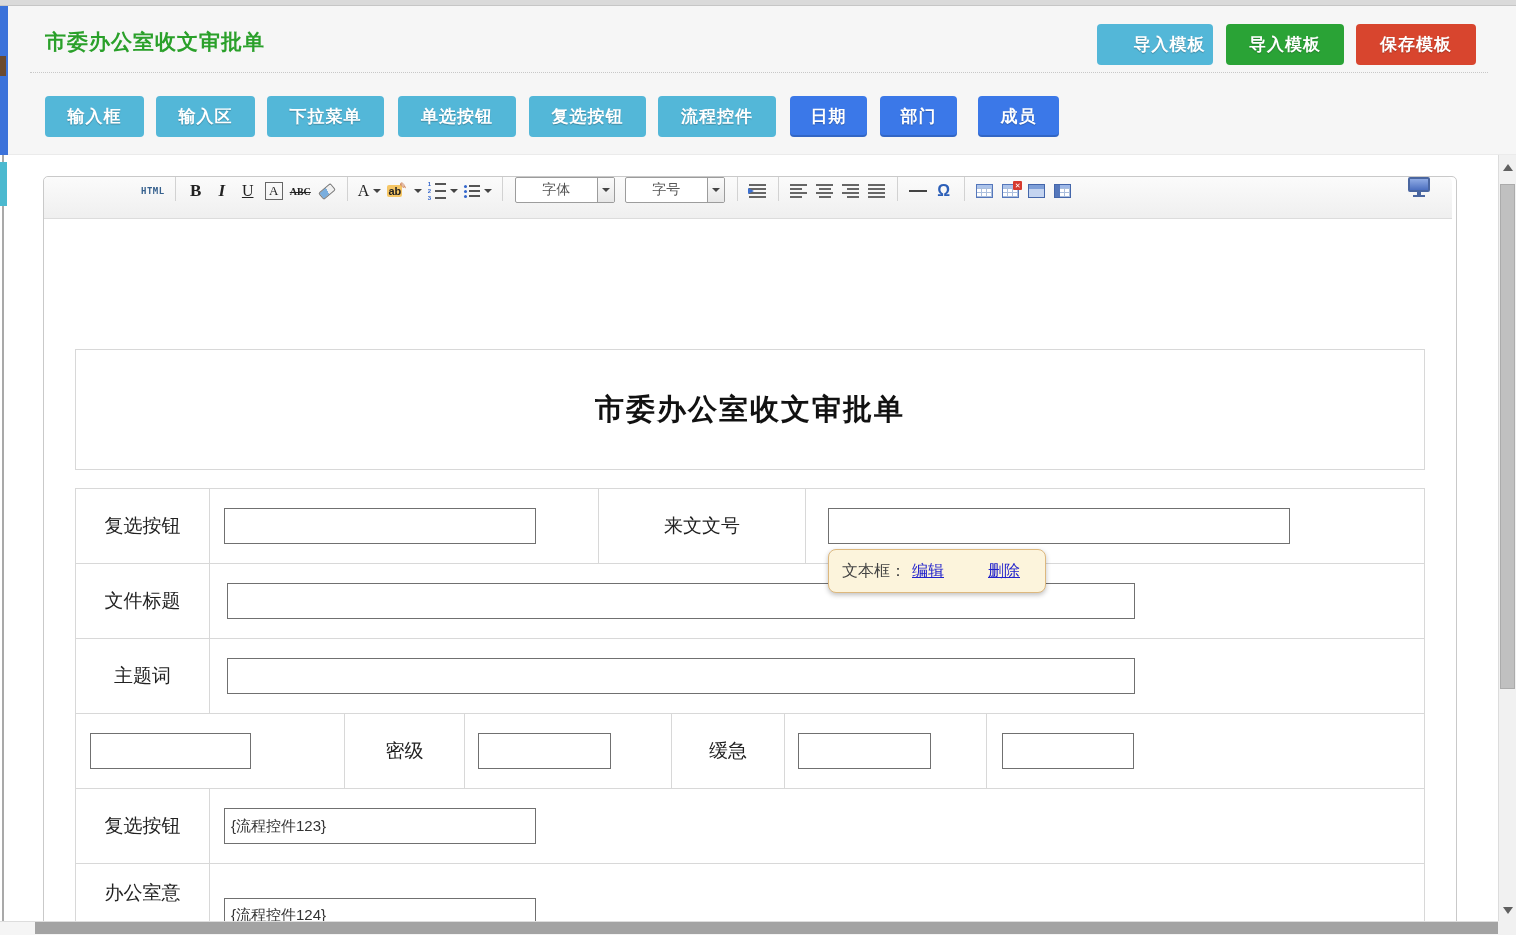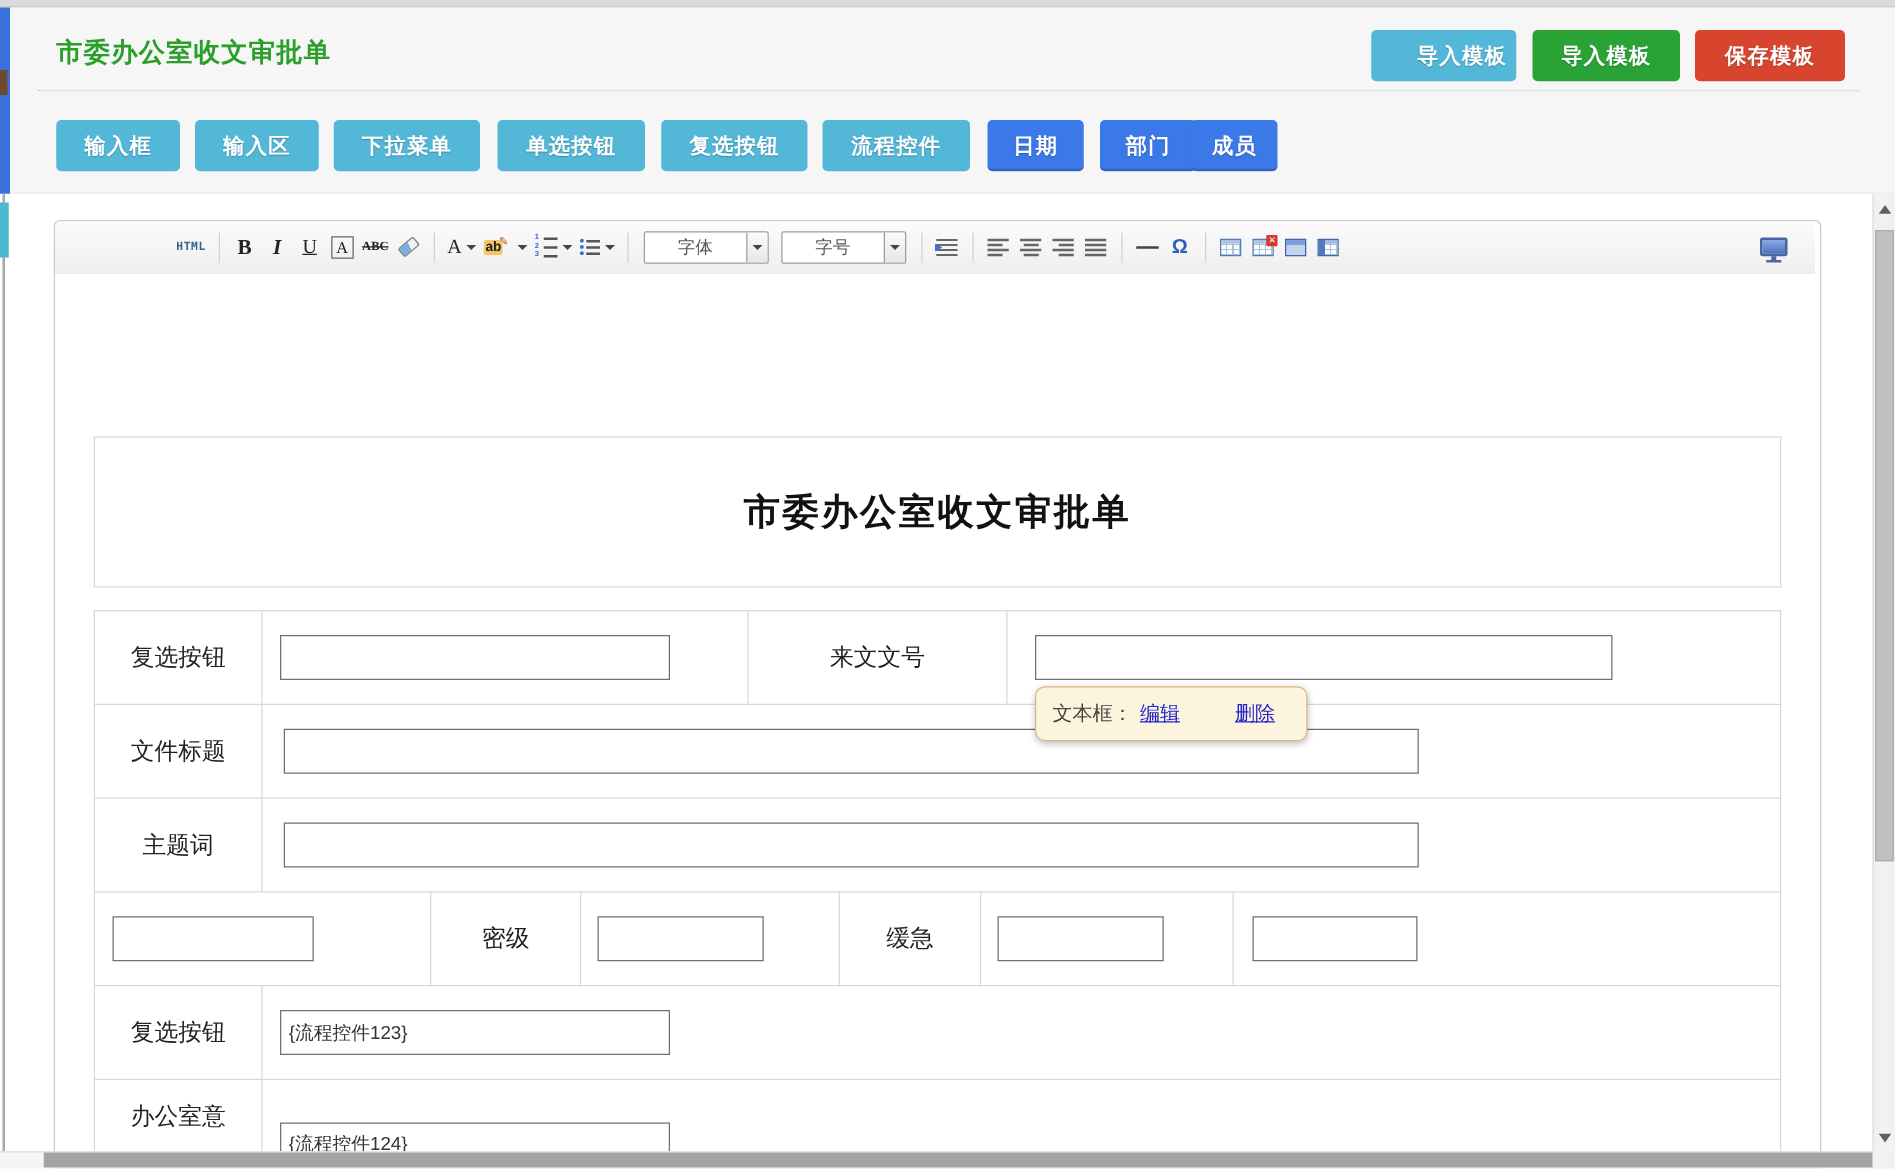--- a/index.html
+++ b/index.html
@@ -20,25 +20,25 @@
   .btn { position:absolute; height:41px; border:none; border-radius:4px; color:#fff; font-family:"Liberation Serif", serif; font-weight:bold; font-size:17px; letter-spacing:1px; text-align:center; line-height:41px; cursor:pointer; text-shadow:0 1px 1px rgba(0,0,0,.25); }
   .btn-import { left:1089px; top:18px; width:116px; background:#53b7d8;padding-left:29px; }
   .btn-preview { left:1218px; top:18px; width:118px; background:#2aa336; }
   .btn-save { left:1348px; top:18px; width:120px; background:#d8452e; }
   .w-teal { background:#53b7d8; }
   .w-blue { background:#3b78e8; box-shadow:inset 0 -2px 0 rgba(0,0,0,.15); }
   .wb1{left:37px;top:90px;width:99px;} .wb2{left:148px;top:90px;width:99px;}
   .wb3{left:259px;top:90px;width:117px;} .wb4{left:390px;top:90px;width:118px;}
   .wb5{left:521px;top:90px;width:117px;} .wb6{left:650px;top:90px;width:118px;}
   .wb7{left:782px;top:90px;width:77px;} .wb8{left:872px;top:90px;width:77px;}
-  .wb9{left:945px;top:90px;width:69px;}
+  .wb9{left:970px;top:90px;width:81px;}
 
   
   .panel { position:absolute; left:43px; top:176px; width:1414px; height:759px; background:#fff; border:1px solid #c9c9c9; border-radius:5px 5px 0 0; overflow:hidden; }
-  .toolbar { position:absolute; left:0; top:0; right:4px; height:42px; background:linear-gradient(#fbfbfb,#efefef); border-bottom:1px solid #dcdcdc; border-radius:5px 5px 0 0; display:flex; align-items:center; padding-left:94px; padding-right:12px; }
+  .toolbar { position:absolute; left:0; top:0; right:4px; height:42px; background:linear-gradient(#fbfbfb,#efefef); border-bottom:1px solid #dcdcdc; border-radius:5px 5px 0 0; display:flex; padding-left:94px; padding-right:12px; }
   .sep { width:1px; height:24px; background:#d2d2d2; margin:0 7px; flex:none; }
   .ico { display:inline-flex; align-items:center; justify-content:center; height:28px; min-width:24px; padding:0 2px; margin:0 1px; border-radius:3px; cursor:pointer; flex:none; color:#222; }
   .g-html { font-size:9px; font-weight:bold; color:#37618e; letter-spacing:.5px; font-family:"DejaVu Sans Mono", monospace; }
   .g-b { font-family:"Liberation Serif", serif; font-weight:bold; font-size:17px; }
   .g-i { font-family:"Liberation Serif", serif; font-style:italic; font-weight:bold; font-size:17px; }
   .g-u { font-family:"Liberation Serif", serif; font-size:16px; text-decoration:underline; }
   .g-abox { font-family:"Liberation Serif", serif; font-size:13px; border:1px solid #666; width:18px; height:18px; display:inline-flex; align-items:center; justify-content:center; }
   .g-abc { font-family:"Liberation Serif", serif; font-weight:bold; font-size:10px; text-decoration:line-through; }
   .eraser { width:16px; height:9px; transform:rotate(-40deg); border:1px solid #7a7a7a; border-radius:2px; background:linear-gradient(105deg,#7aaede 55%, #f0f0f0 55%); }
   .g-a { font-family:"Liberation Serif", serif; font-size:16px; }

